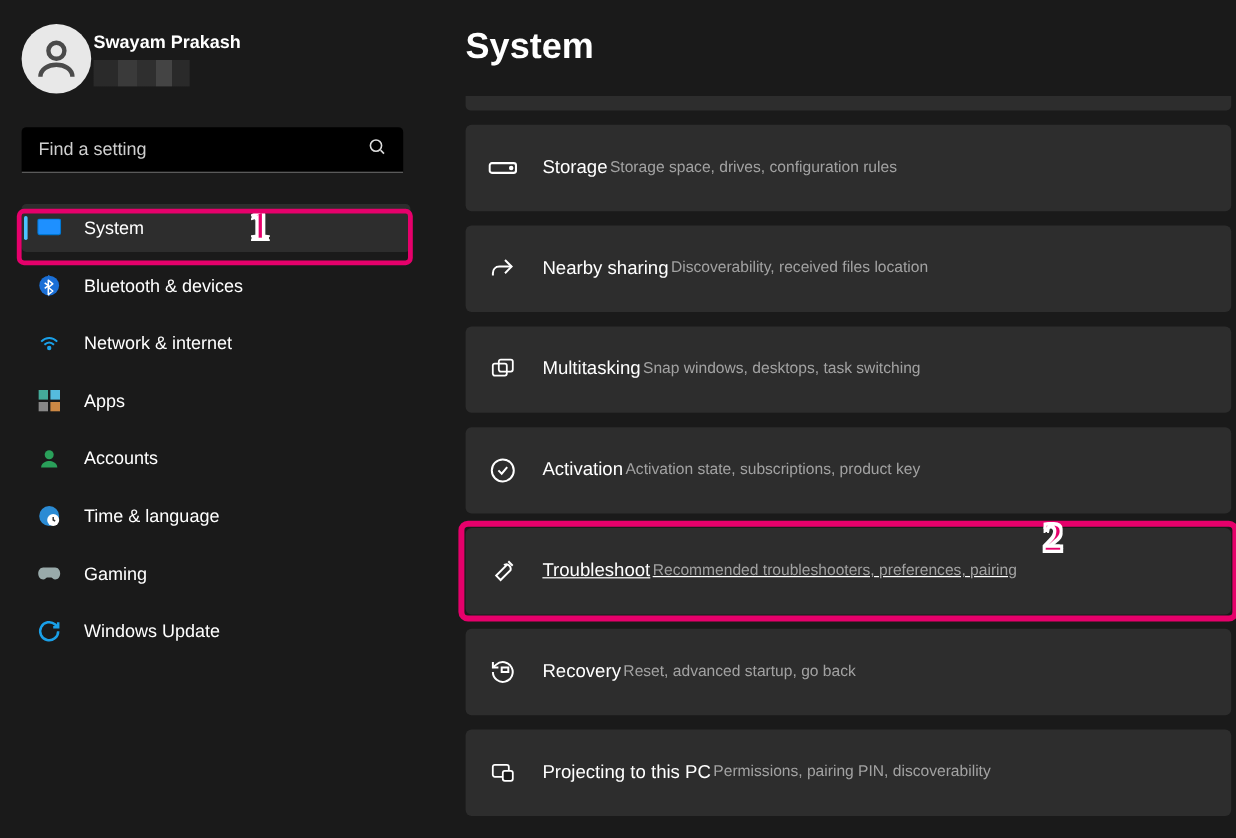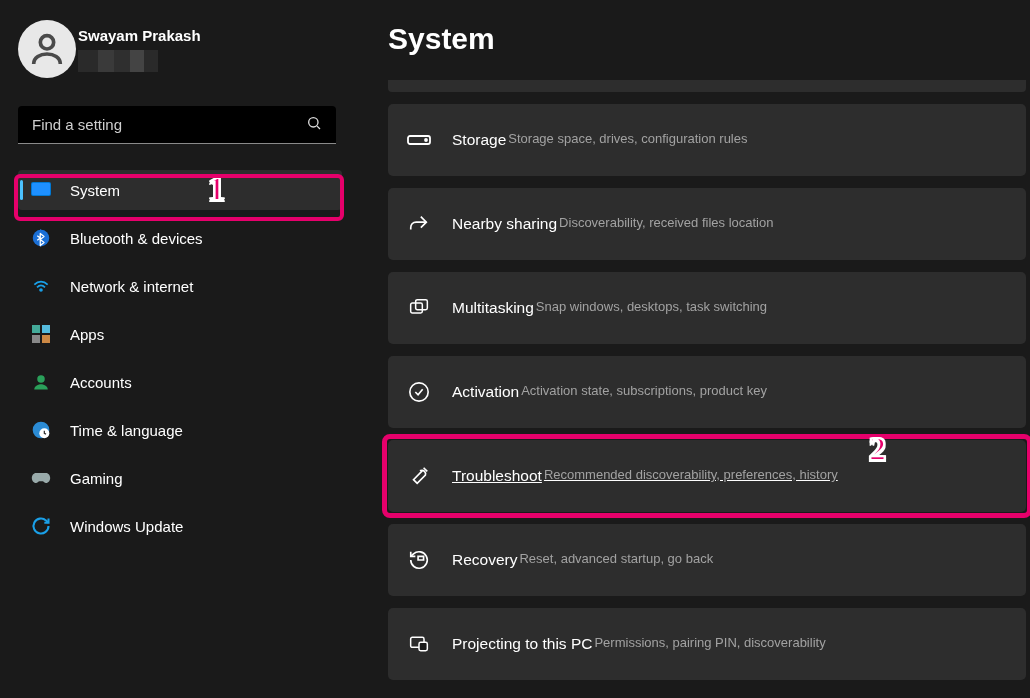--- a/index.html
+++ b/index.html
@@ -321,21 +321,21 @@
     <div class="card" style="position:relative;text-decoration:underline;">
       <div class="annot-box annot-2" style="left:-6px; top:-6px; right:-6px; bottom:-6px;"></div>
       <span class="card-icon">
         <svg width="22" height="22" viewBox="0 0 24 24" fill="none" stroke="#fff" stroke-width="1.8">
             <path d="M14 6a4 4 0 0 1 5 5l-9 9-4-4 9-9a4 4 0 0 1-1-1z"></path>
             <path d="M17 3l4 4"></path>
           </svg>
       </span>
       <div class="card-text">
         <div class="card-title">Troubleshoot</div>
-        <div class="card-desc">Recommended discoverability, preferences, history</div>
+        <div class="card-desc">Recommended troubleshooters, preferences, pairing</div>
       </div>
       <span class="annot-num annot-num-2">2</span>
     </div>
 
     <div class="card">
       <span class="card-icon">
         <svg width="22" height="22" viewBox="0 0 24 24" fill="none" stroke="#fff" stroke-width="1.8">
             <path d="M3 12a9 9 0 1 0 3-6.7L3 8"></path>
             <path d="M3 3v5h5"></path>
             <path d="M11 8h6v4h-6z"></path>

